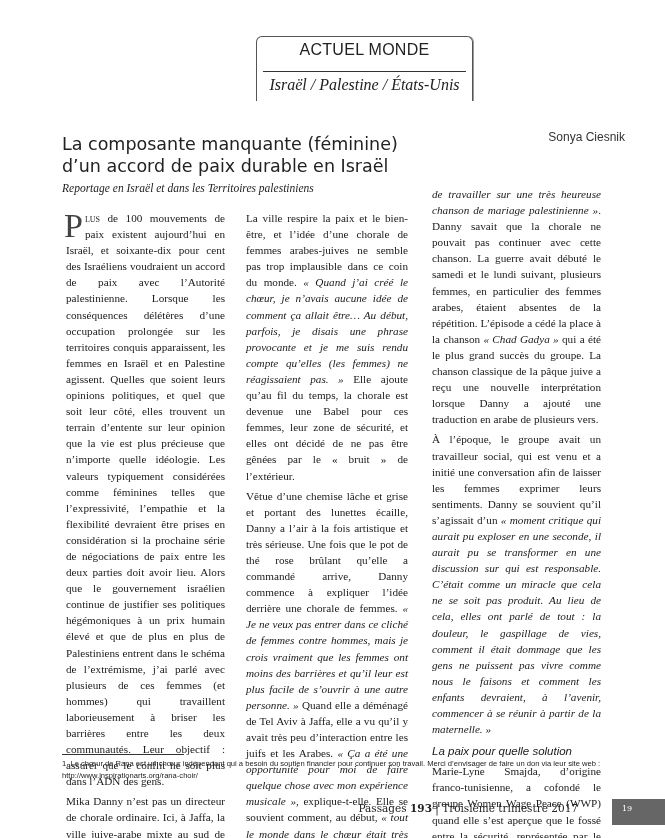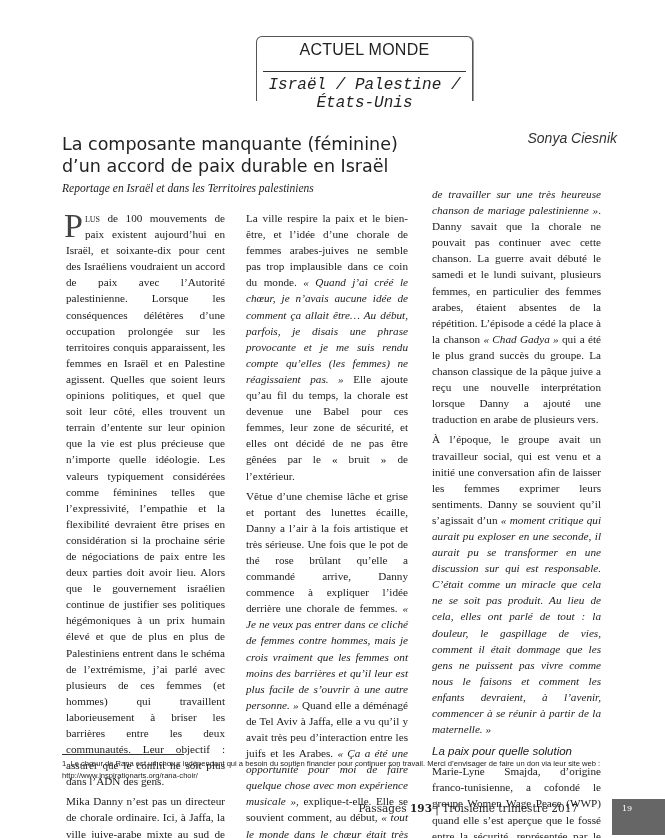--- a/index.html
+++ b/index.html
@@ -10,29 +10,29 @@
     box-shadow: 1px 0 0 #999;
     margin-left: 32px;
   }
   .section-title {
     position:absolute; left:0; right:0; top:4px; text-align:center;
     font-family:"Liberation Sans", sans-serif; font-size:16px; letter-spacing:0.3px; color:#222;
   }
   .section-rule { position:absolute; left:6px; right:6px; top:34px; border-top:1px solid #333; }
   .section-sub {
     position:absolute; left:0; right:0; top:39px; text-align:center;
-    font-family:Liberation Mono, monospace; font-style:italic; font-size:16px; color:#222;
+    font-family:Liberation Serif, serif; font-style:italic; font-size:16px; color:#222;
   }
   .title {
     position:absolute; left:62px; top:121px; width:380px;
     font-family:"DejaVu Sans", sans-serif; font-size:17.5px; line-height:22px; color:#222; font-weight:normal;
   }
   .author {
-    position:absolute; right:48px; top:130px;
-    font-family:"Liberation Sans", sans-serif; font-style:italic; font-size:14px; color:#333;
+    position:absolute; right:40px; top:130px;
+    font-family:"Liberation Sans", sans-serif; font-size:12px; color:#333;
   }
   .subtitle {
     position:absolute; left:62px; top:182px;
     font-family:"Liberation Serif", serif; font-style:italic; font-size:11.5px; color:#222;
   }
   .col {
     position:absolute; font-family:"Liberation Serif", serif; font-size:11.2px; line-height:16.1px;
     text-align:justify; color:#1a1a1a; hyphens:auto;
   }
   .col p { margin:4px; }
@@ -53,21 +53,21 @@
   .footnote {
     position:absolute; left:62px; top:758px; width:548px;
     font-family:"Liberation Sans", sans-serif; font-size:7.6px; line-height:12px; color:#222;
   }
   .footer {
     position:absolute; right:87px; top:802px;
     font-family:"DejaVu Serif", serif; font-size:10.5px; color:#222;margin-left:7px;
   }
   .footer b { font-weight:bold; }
   .page-num {
-    position:absolute; left:612px; top:799px; width:53px; height:36px; background:#666;
+    position:absolute; left:612px; top:799px; width:53px; height:26px; background:#666;
     color:#fff; font-family:"DejaVu Serif", serif; font-size:8px; line-height:19px; padding-left:10px; box-sizing:border-box;
   }
 </style>
 </head>
 <body>
 
 <div class="section-box">
   <div class="section-title">ACTUEL MONDE</div>
   <div class="section-rule"></div>
   <div class="section-sub">Israël / Palestine / États-Unis</div>

